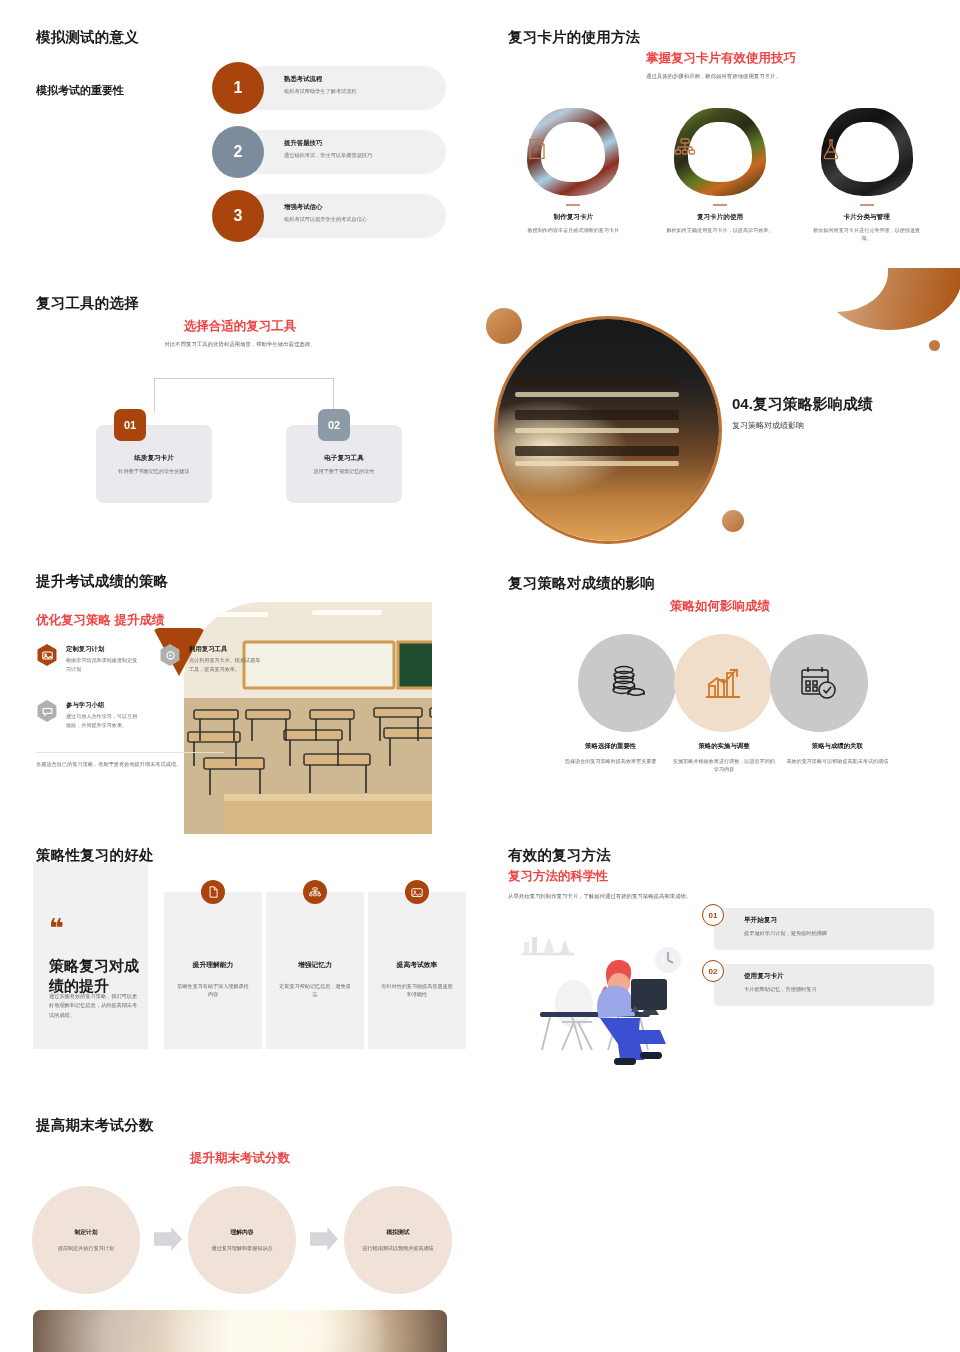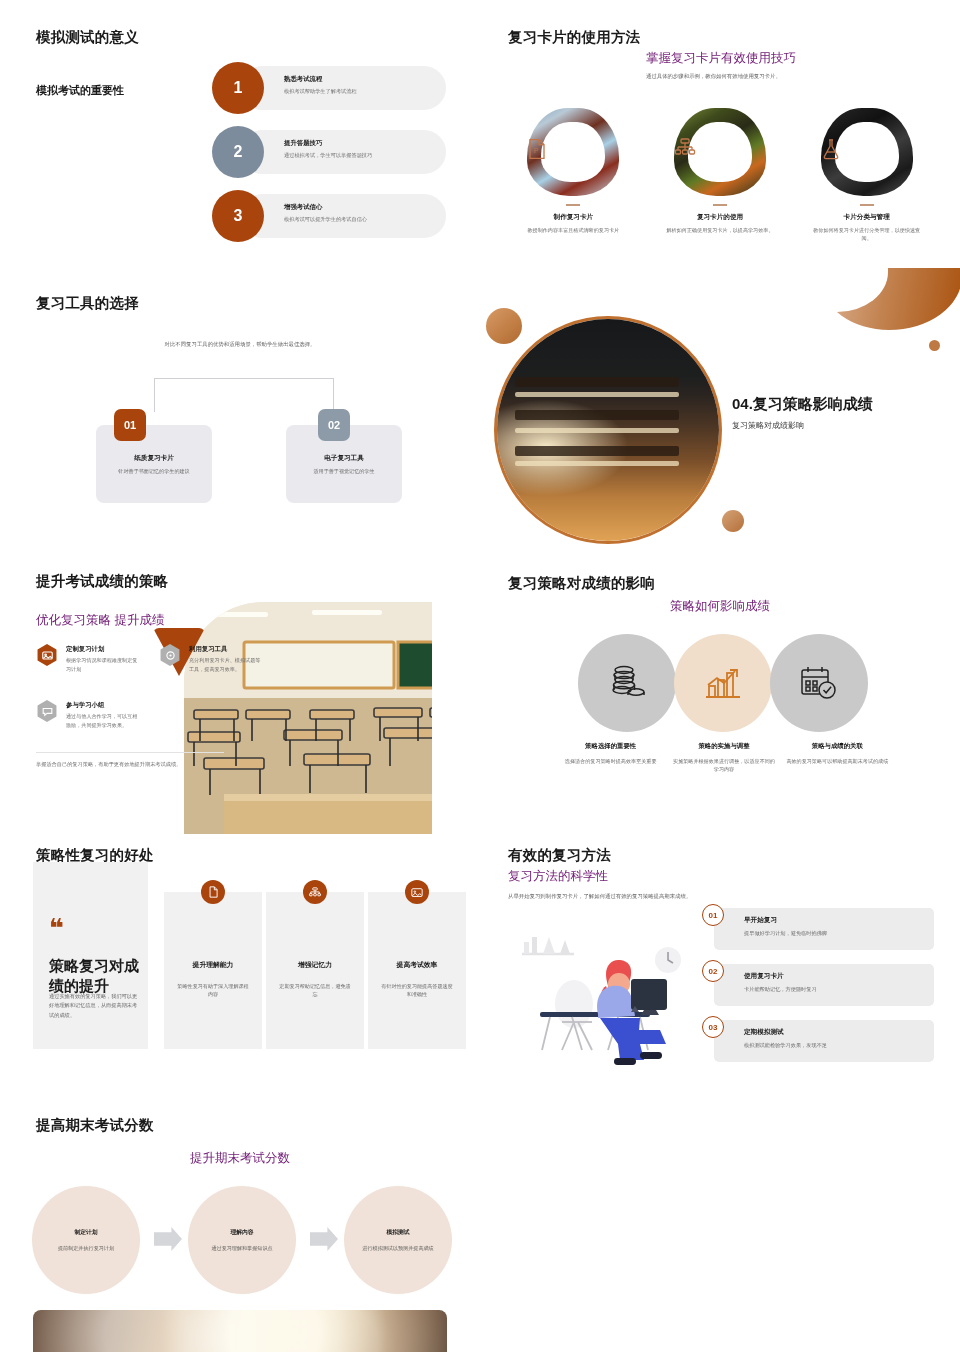--- a/index.html
+++ b/index.html
@@ -11,21 +11,21 @@
     overflow: hidden;
   }
   .page { position: relative; width: 960px; height: 1352px; }
 
   
   .slide { position: absolute; overflow: hidden; background: #fff; }
 
   .sec-title {
     font-size: 14.5px; font-weight: 700; color: #1b1b1b; letter-spacing: .2px;
   }
-  .mid-title { font-size: 12.5px; font-weight: 400; color: #701a75; }
+  .mid-title { font-size: 12.5px; font-weight: 700; color: #ef4444; }
   .sub-cap { font-size: 5.4px; color: #5e5e5e; line-height: 1.7; }
 
   
   #s1 { left:0; top:0; width:480px; height:268px; }
   #s1 .t { position:absolute; left:36px; top:28px; }
   #s1 .lead { position:absolute; left:36px; top:83px; font-size:11px; font-weight:700; }
   .steps { position:absolute; left:212px; top:62px; width:234px; }
   .step-row { position:relative; height:52px; margin-bottom:12px; }
   .step-pill {
     position:absolute; left:28px; top:4px; right:0; height:44px;
@@ -330,20 +330,21 @@
         <div class="tri-dash"></div>
         <div class="tri-h">卡片分类与管理</div>
         <div class="tri-p">教你如何将复习卡片进行分类管理，以便快速查阅。</div>
       </div>
 
     </div>
   </section>
 
   <section class="slide" id="s3">
     <div class="t sec-title">复习工具的选择</div>
+    <div class="mt mid-title">选择合适的复习工具</div>
     <div class="cap sub-cap">对比不同复习工具的优势和适用场景，帮助学生做出最佳选择。</div>
     <div class="conn"></div>
 
     <div class="tool-card a">
       <div class="tool-badge" style="left:18px; background:#a9440c">01</div>
       <div class="tool-h">纸质复习卡片</div>
       <div class="tool-p">针对善于书面记忆的学生的建议</div>
     </div>
 
     <div class="tool-card b">
@@ -598,28 +599,20 @@
         </div>
       </div>
       <div class="s2row">
         <div class="s2pill"></div>
         <div class="s2num">02</div>
         <div class="s2tx">
           <div class="h">使用复习卡片</div>
           <div class="p">卡片能帮助记忆，方便随时复习</div>
         </div>
       </div>
-      <div class="s2row">
-        <div class="s2pill"></div>
-        <div class="s2num">03</div>
-        <div class="s2tx">
-          <div class="h">定期模拟测试</div>
-          <div class="p">模拟测试能检验学习效果，发现不足</div>
-        </div>
-      </div>
     </div>
   </section>
 
   <section class="slide" id="s9">
     <div class="t sec-title">提高期末考试分数</div>
     <div class="mt mid-title">提升期末考试分数</div>
 
     <div class="pcircs">
       <div class="pcirc" style="left:0;">
         <div class="h">制定计划</div>

